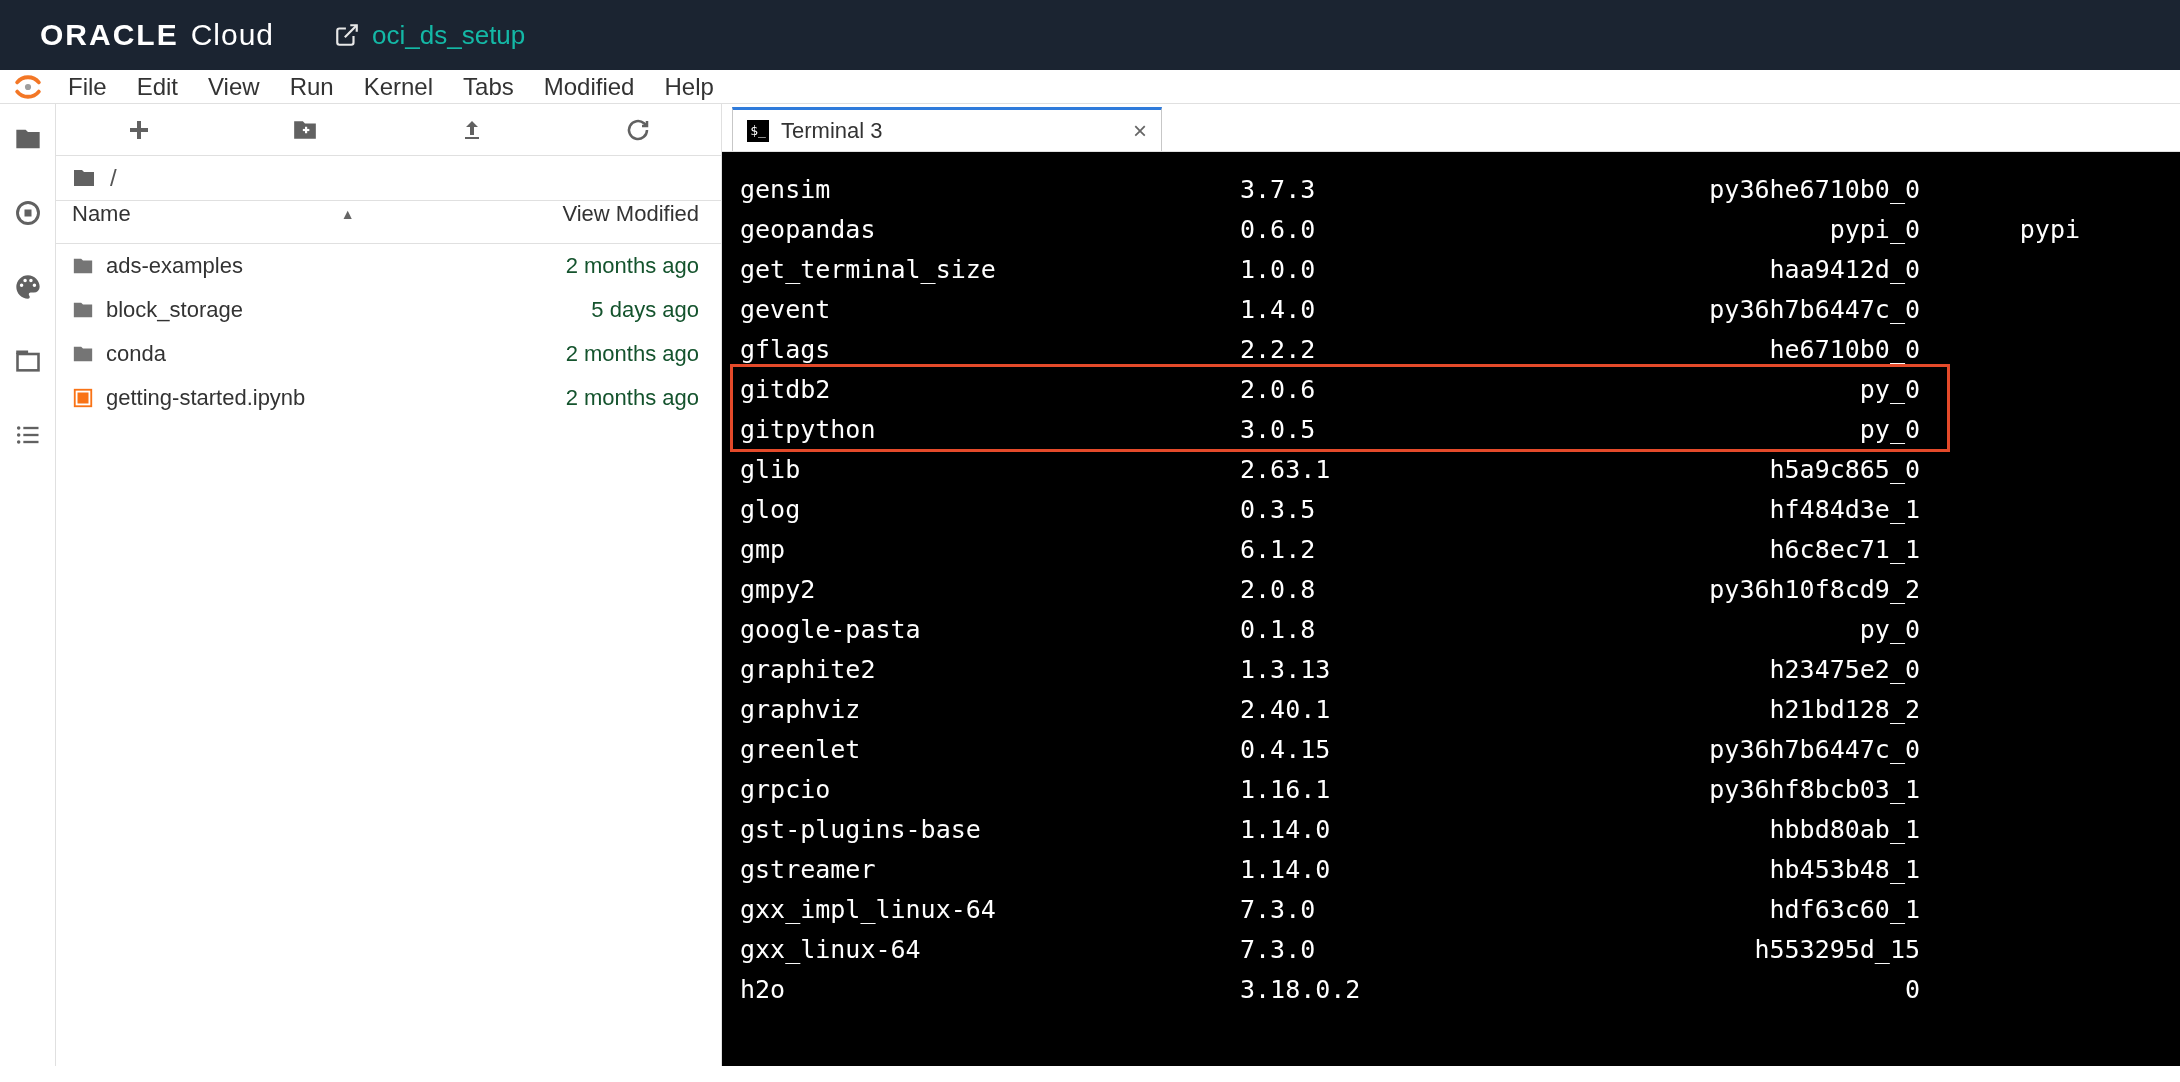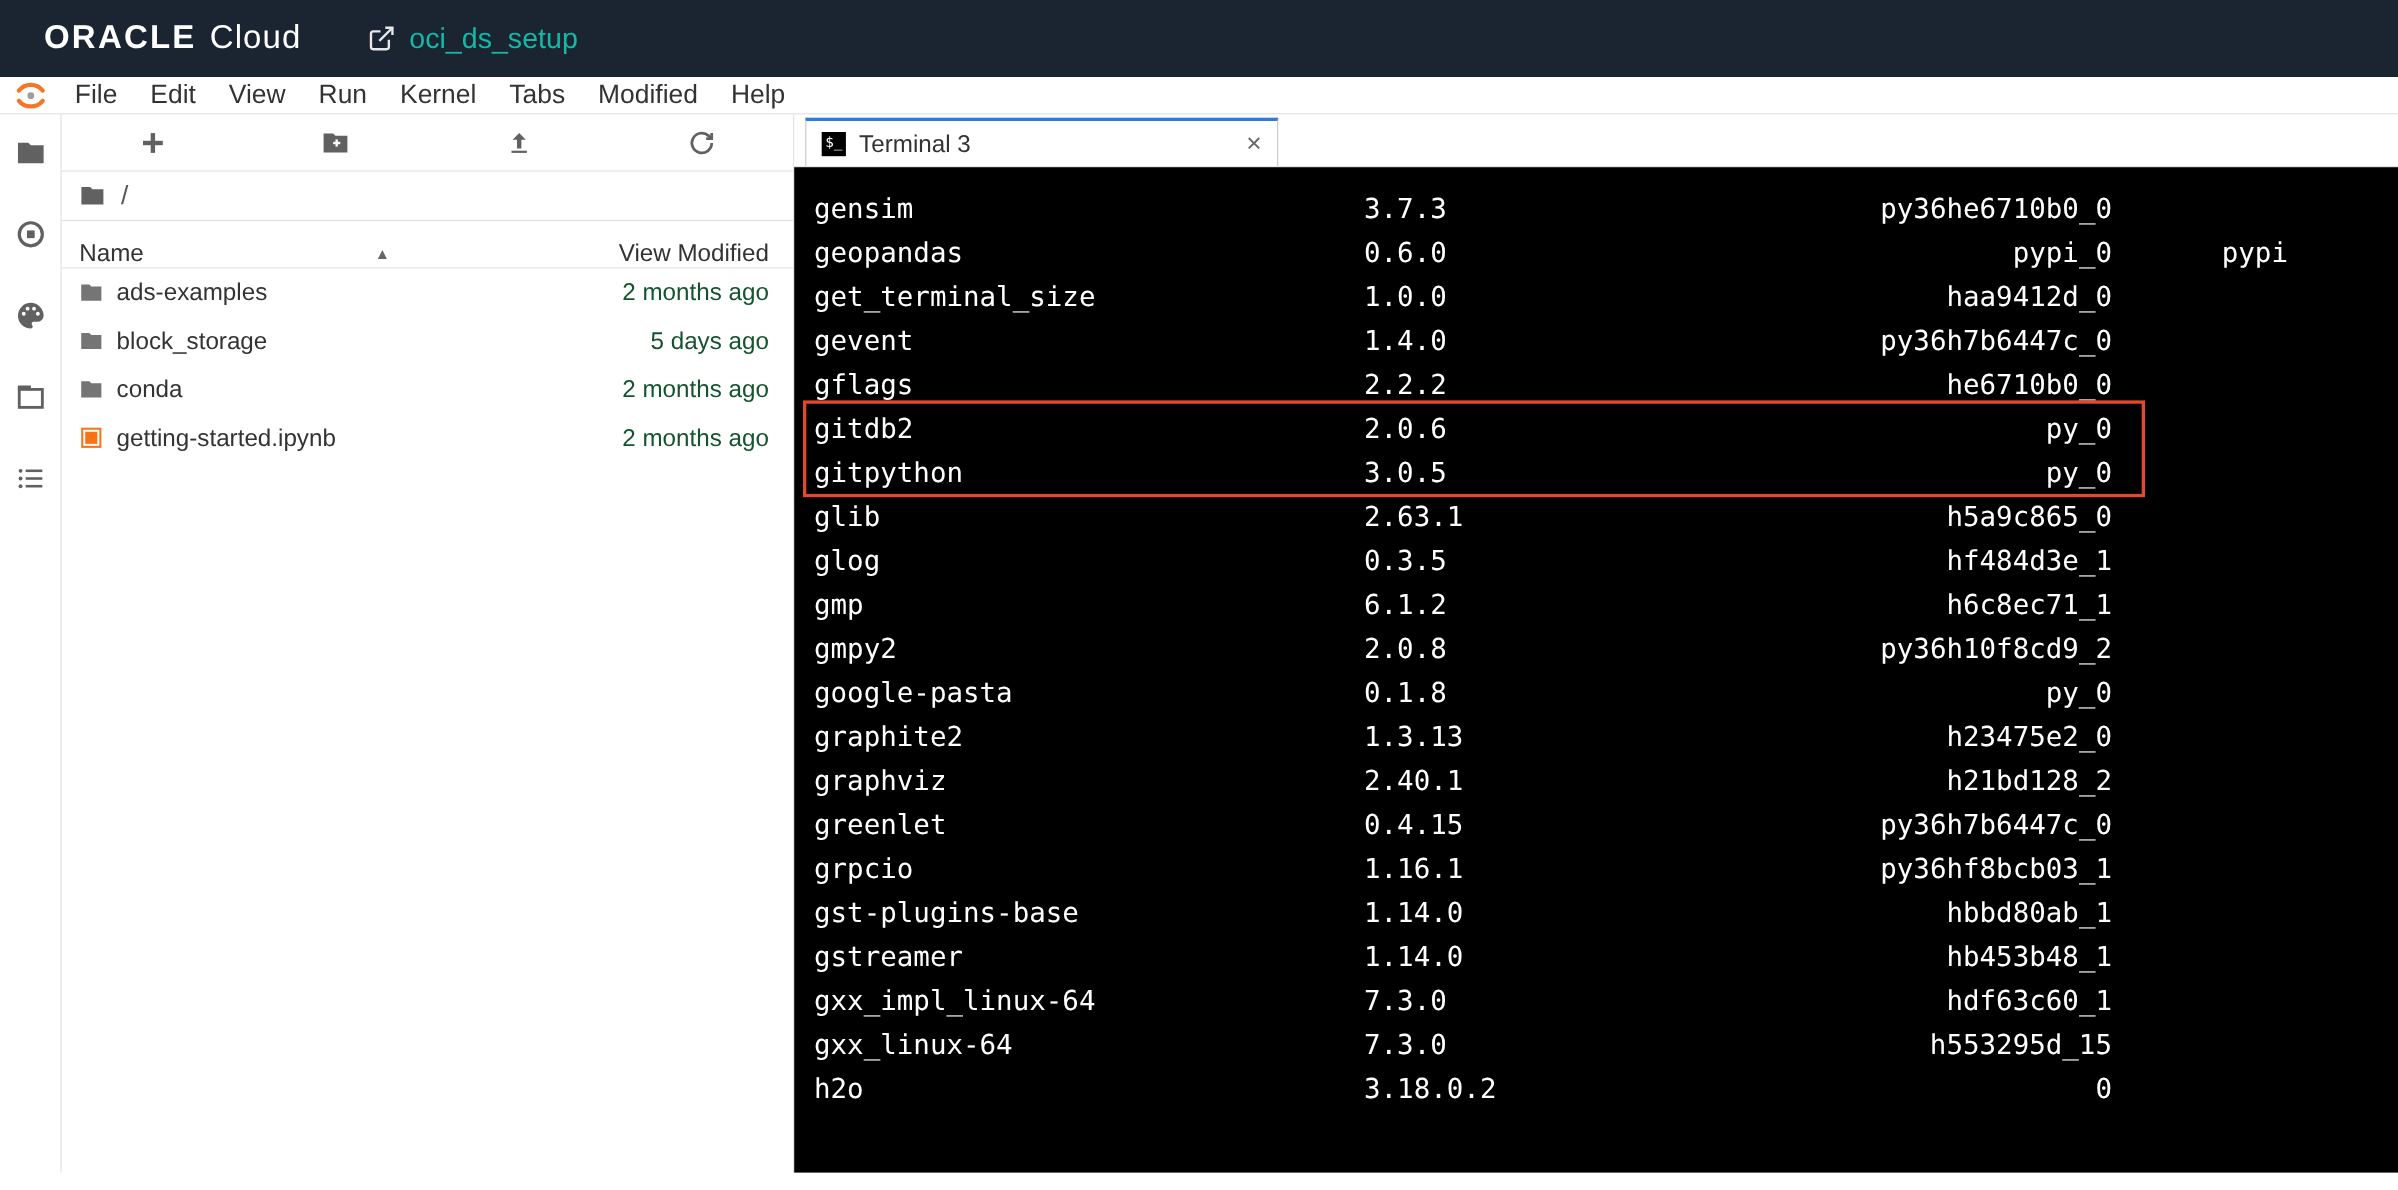--- a/index.html
+++ b/index.html
@@ -25,21 +25,21 @@
 
 
 .activitybar { width: 56px; border-right: 1px solid #e0e0e0; display: flex; flex-direction: column; align-items: center; padding-top: 20px; gap: 44px; color: #616161; }
 .activitybar .ab-item { width: 30px; height: 30px; display:flex; align-items:center; justify-content:center; }
 
 
 .filepanel { width: 666px; border-right: 1px solid #e0e0e0; display: flex; flex-direction: column; }
 .fb-toolbar { height: 52px; display: flex; align-items: center; justify-content: space-around; border-bottom: 1px solid #e0e0e0; color: #616161; }
 .fb-toolbar .tb-btn { width: 30px; height: 30px; display:flex; align-items:center; justify-content:center; }
 .fb-breadcrumb { height: 44px; display: flex; align-items: center; padding: 0 16px; color: #555; font-size: 24px; gap: 14px; }
-.fb-header { height: 44px; display: flex; align-items: flex-end; border-top: 1px solid #e0e0e0; border-bottom: 1px solid #e0e0e0; font-size: 22px; color: #333; }
+.fb-header { height: 44px; display: flex; align-items: flex-start; border-top: 1px solid #e0e0e0; border-bottom: 1px solid #e0e0e0; font-size: 22px; color: #333; }
 .fb-header .col-name { flex: 1; padding-left: 16px; display:flex; align-items:center; gap: 210px; }
 .fb-header .col-mod { width: 250px; text-align: right; padding-right: 22px; }
 .fb-header .sort-caret { font-size: 14px; color: #666; }
 .fb-rows { }
 .fb-row { height: 44px; display: flex; align-items: center; font-size: 22px; color: #333; }
 .fb-row .row-icon { width: 40px; display:flex; align-items:center; justify-content:center; padding-left: 14px; color: #777; }
 .fb-row .row-name { flex: 1; padding-left: 10px; }
 .fb-row .row-mod { width: 250px; text-align: right; padding-right: 22px; color: #14532d; }
 .nb-icon rect { fill: none; stroke: #f97316; stroke-width: 2; }
 .nb-icon .inner { fill: #f97316; }

